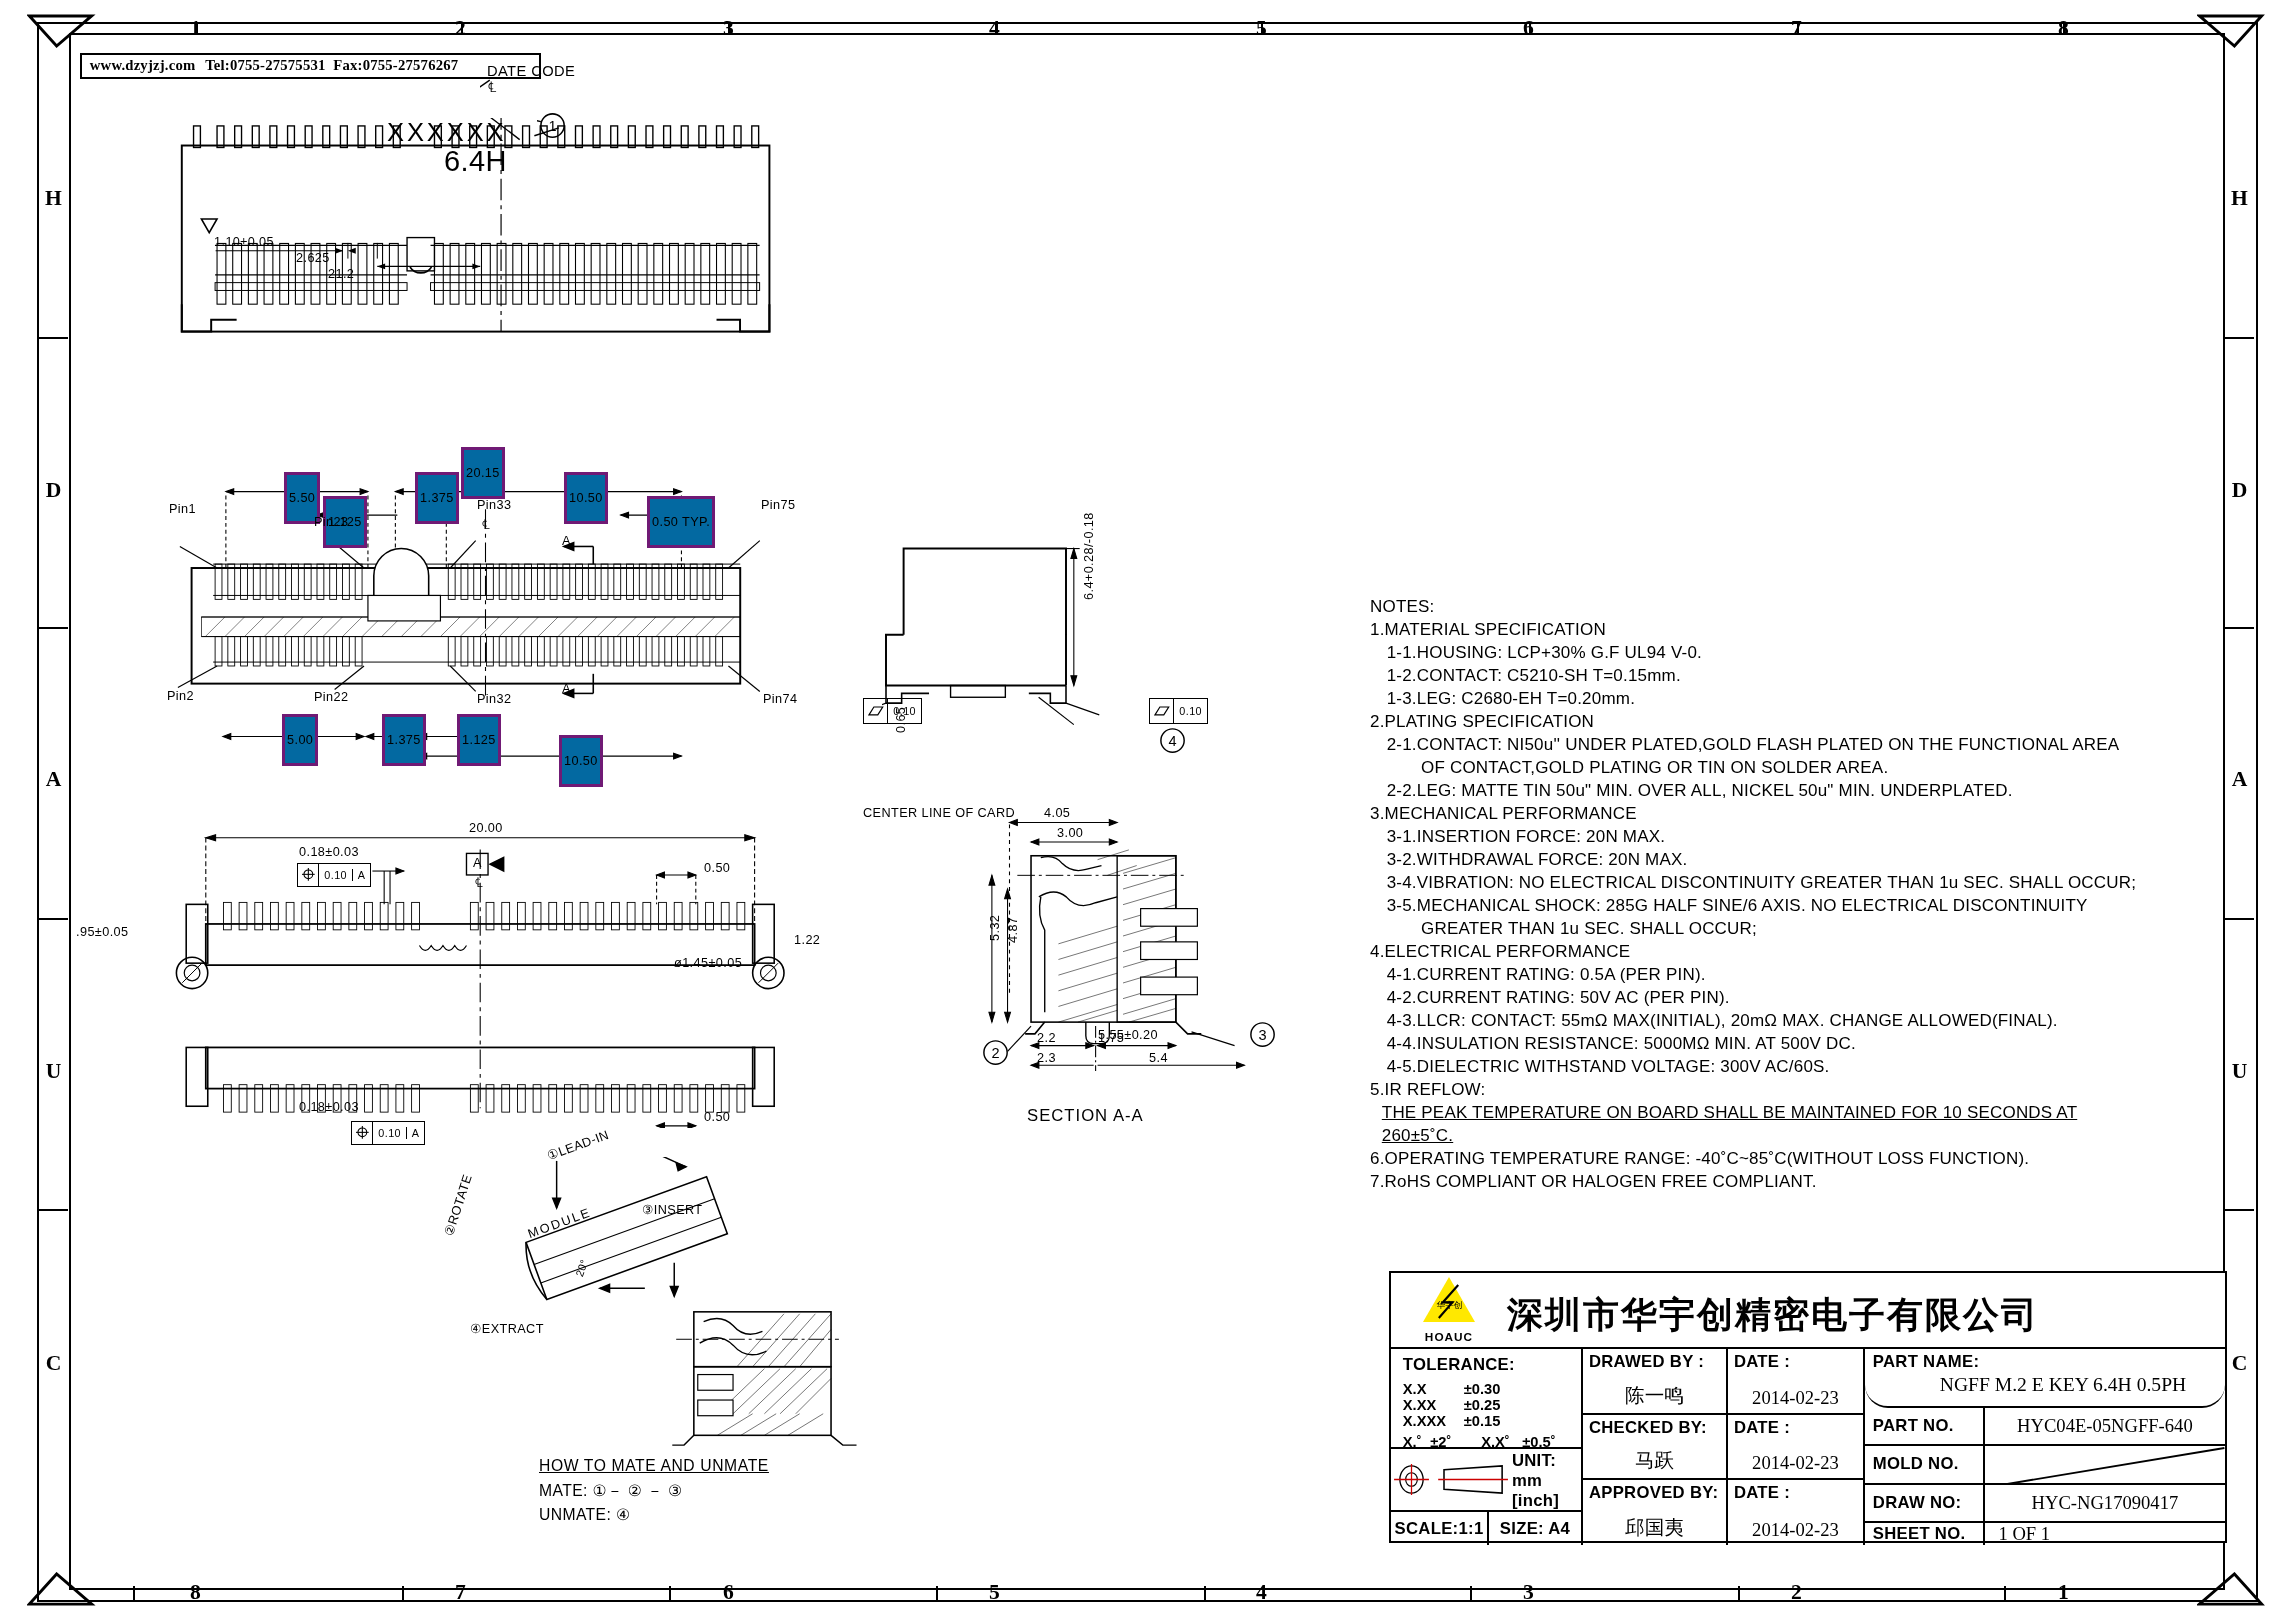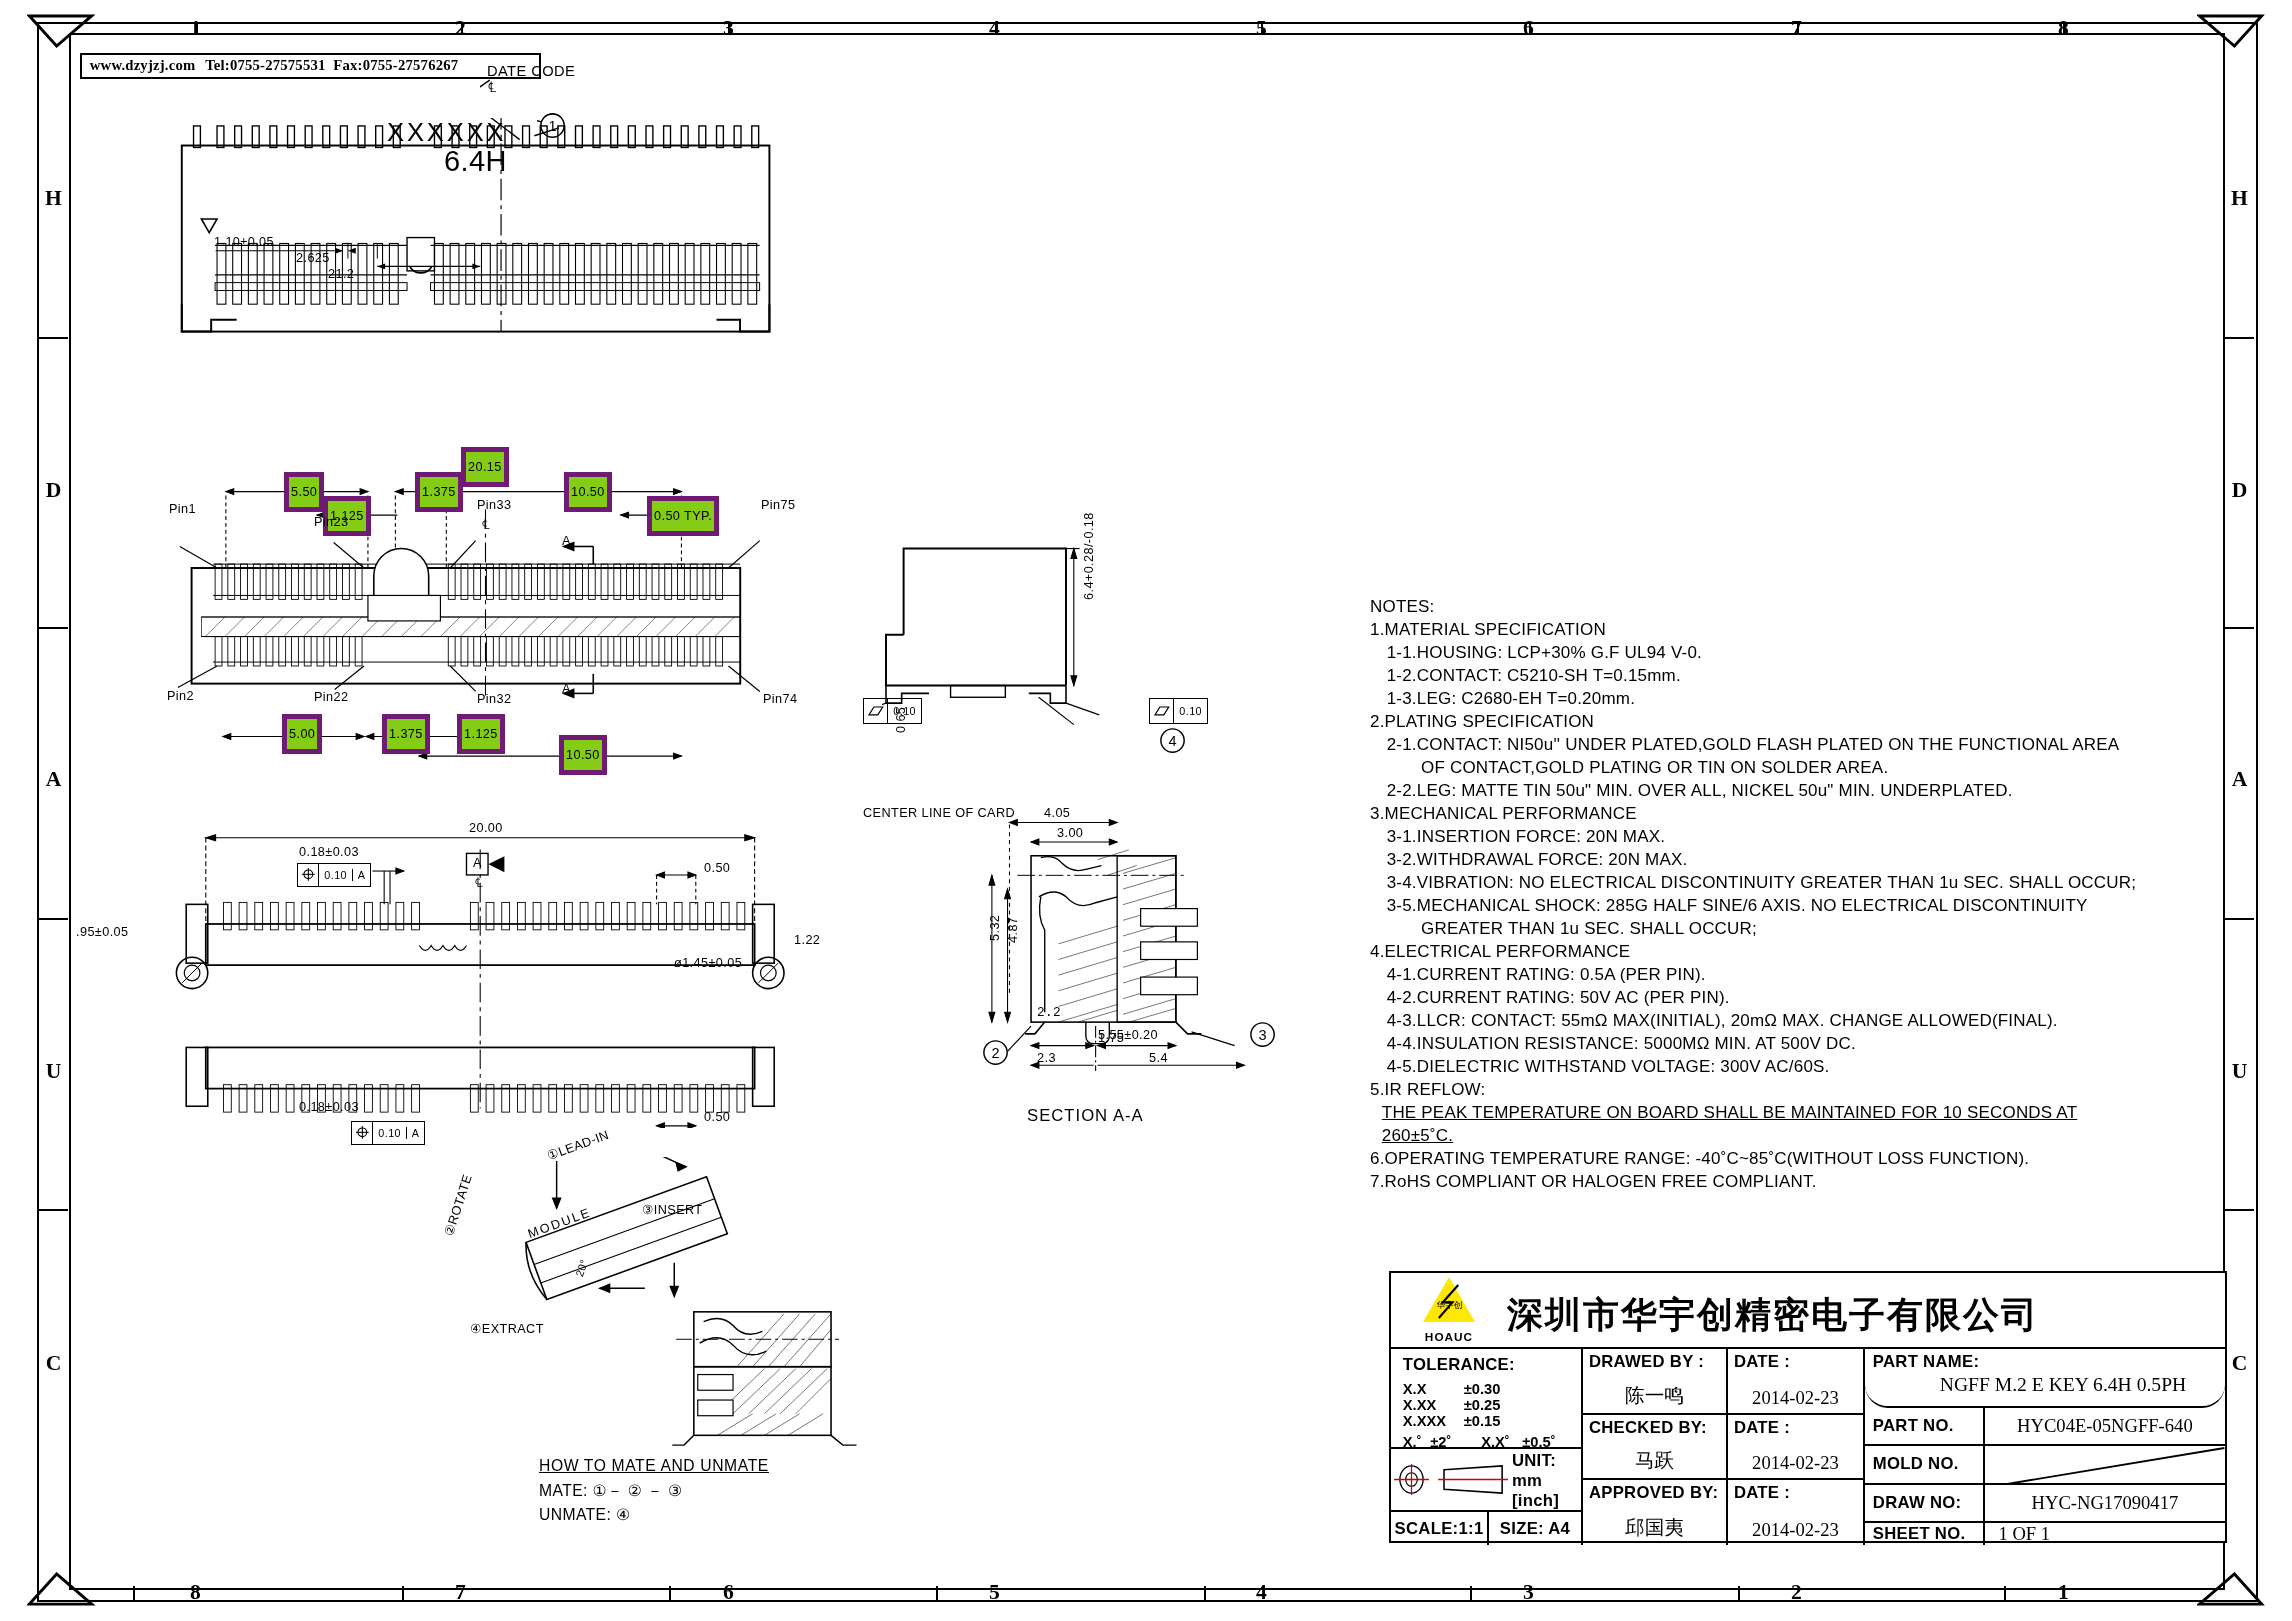--- a/index.html
+++ b/index.html
@@ -12,21 +12,21 @@
   .zone-lbl{position:absolute;font-family:"Liberation Serif",serif;font-weight:bold;font-size:21.6px;text-align:center;}
   .tick{position:absolute;background:#000;}
   
   #url-bar{position:absolute;left:80px;top:53px;width:461px;height:25.5px;border:2px solid #000;display:flex;align-items:center;padding-left:7.8px;box-sizing:border-box;}
   #url-bar span{font-family:"Liberation Serif",serif;font-weight:bold;font-size:14.7px;letter-spacing:0.2px;white-space:nowrap;}
   .url-site{font-size:16.7px;}
   
   .dt{position:absolute;font-family:"Liberation Sans",sans-serif;font-size:14.7px;white-space:nowrap;letter-spacing:0.4px;}
   .dt-sm{font-size:12.7px;}
   .dt-xs{font-size:10.8px;}
-  .boxed{border:5px solid #701a75;padding:8px 2px;background:#84cc16;}
+  .boxed{border:3px solid #701a75;padding:16px 2px;background:#0369a1;}
   
   #notes{position:absolute;left:1370px;top:595px;width:863px;}
   #notes div{font-family:"Liberation Sans",sans-serif;font-size:17px;line-height:23px;white-space:nowrap;letter-spacing:0.2px;}
   .i0{padding-left:0px;} .i1{padding-left:16.7px;} .i2{padding-left:51px;} .i3{padding-left:11.8px;text-decoration:underline;}
   
   #titleblock{position:absolute;left:1389px;top:1271px;width:838px;height:272px;border:2px solid #000;box-sizing:border-box;background:#fff;}
   #tb-top{position:relative;height:74px;border-bottom:2px solid #000;display:flex;align-items:center;}
   #tb-logo{width:116px;height:100%;position:relative;display:flex;align-items:center;justify-content:center;flex-direction:column;}
   #tb-company{font-family:"DejaVu Sans",sans-serif;font-weight:bold;font-size:36px;letter-spacing:2px;margin-top:10px;}
   #tb-main{display:flex;height:196px;}
@@ -761,21 +761,21 @@
 
     <line x1="52" y1="232" x2="28" y2="258" stroke="#000" stroke-width="1.2"></line>
     <line x1="216" y1="238" x2="260" y2="252" stroke="#000" stroke-width="1.2"></line>
   </svg>
 
   <div class="dt dt-sm" style="left:1044px;top:806px;">4.05</div>
   <div class="dt dt-sm" style="left:1057px;top:826px;">3.00</div>
   <div class="dt dt-sm" style="left:863px;top:806px;">CENTER LINE OF CARD</div>
   <div class="dt dt-sm" style="left:988px;top:941px;transform:rotate(-90deg);transform-origin:left top;">5.32</div>
   <div class="dt dt-sm" style="left:1006px;top:943px;transform:rotate(-90deg);transform-origin:left top;">4.87</div>
-  <div class="dt dt-sm" style="left:1037px;top:1005px;font-family:Liberation Mono, monospace;">2.2</div>
+  <div class="dt dt-sm" style="left:1037px;top:1031px;">2.2</div>
   <div class="dt dt-sm" style="left:1098px;top:1031px;">1.75</div>
   <div class="dt dt-sm" style="left:1037px;top:1051px;">2.3</div>
   <div class="dt dt-sm" style="left:1149px;top:1051px;">5.4</div>
   <div class="dt dt-sm" style="left:1098px;top:1028px;">5.55±0.20</div>
   <div class="dt" style="left:1027px;top:1106px;font-size:16.7px;letter-spacing:1px;">SECTION   A-A</div>
 
   <svg class="abs" style="left:980px;top:1037px;" width="33" height="33" viewBox="0 0 34 34">
     <circle cx="16" cy="16" r="12" fill="none" stroke="#000" stroke-width="1.5"></circle>
     <text x="16" y="22" font-size="15" font-family="Liberation Sans, sans-serif" text-anchor="middle">2</text>
   </svg>

